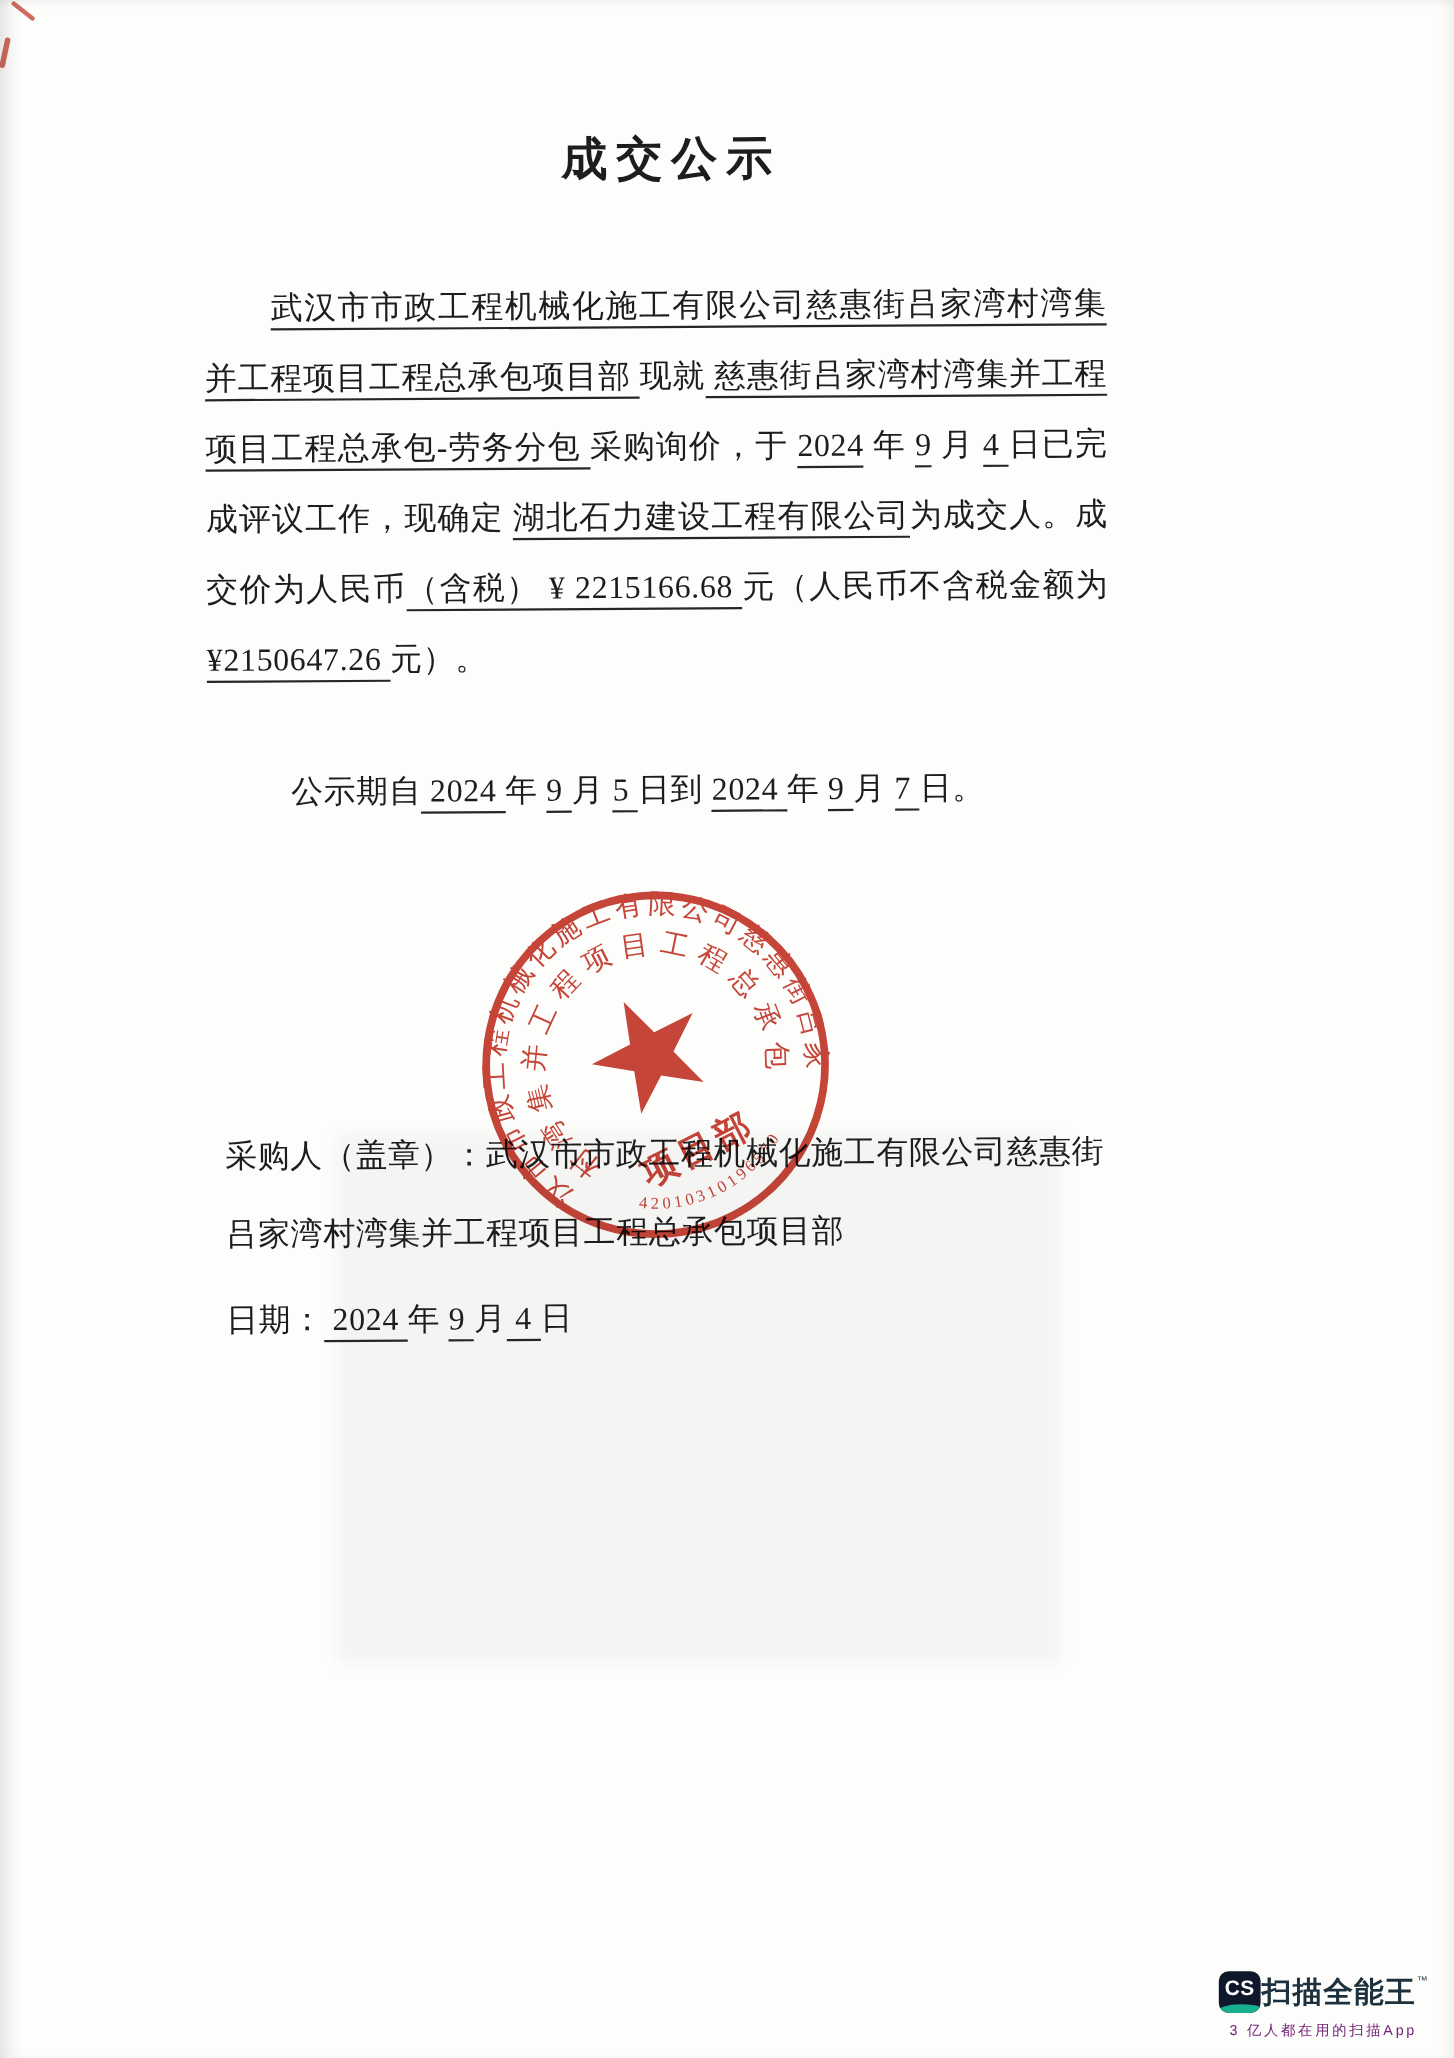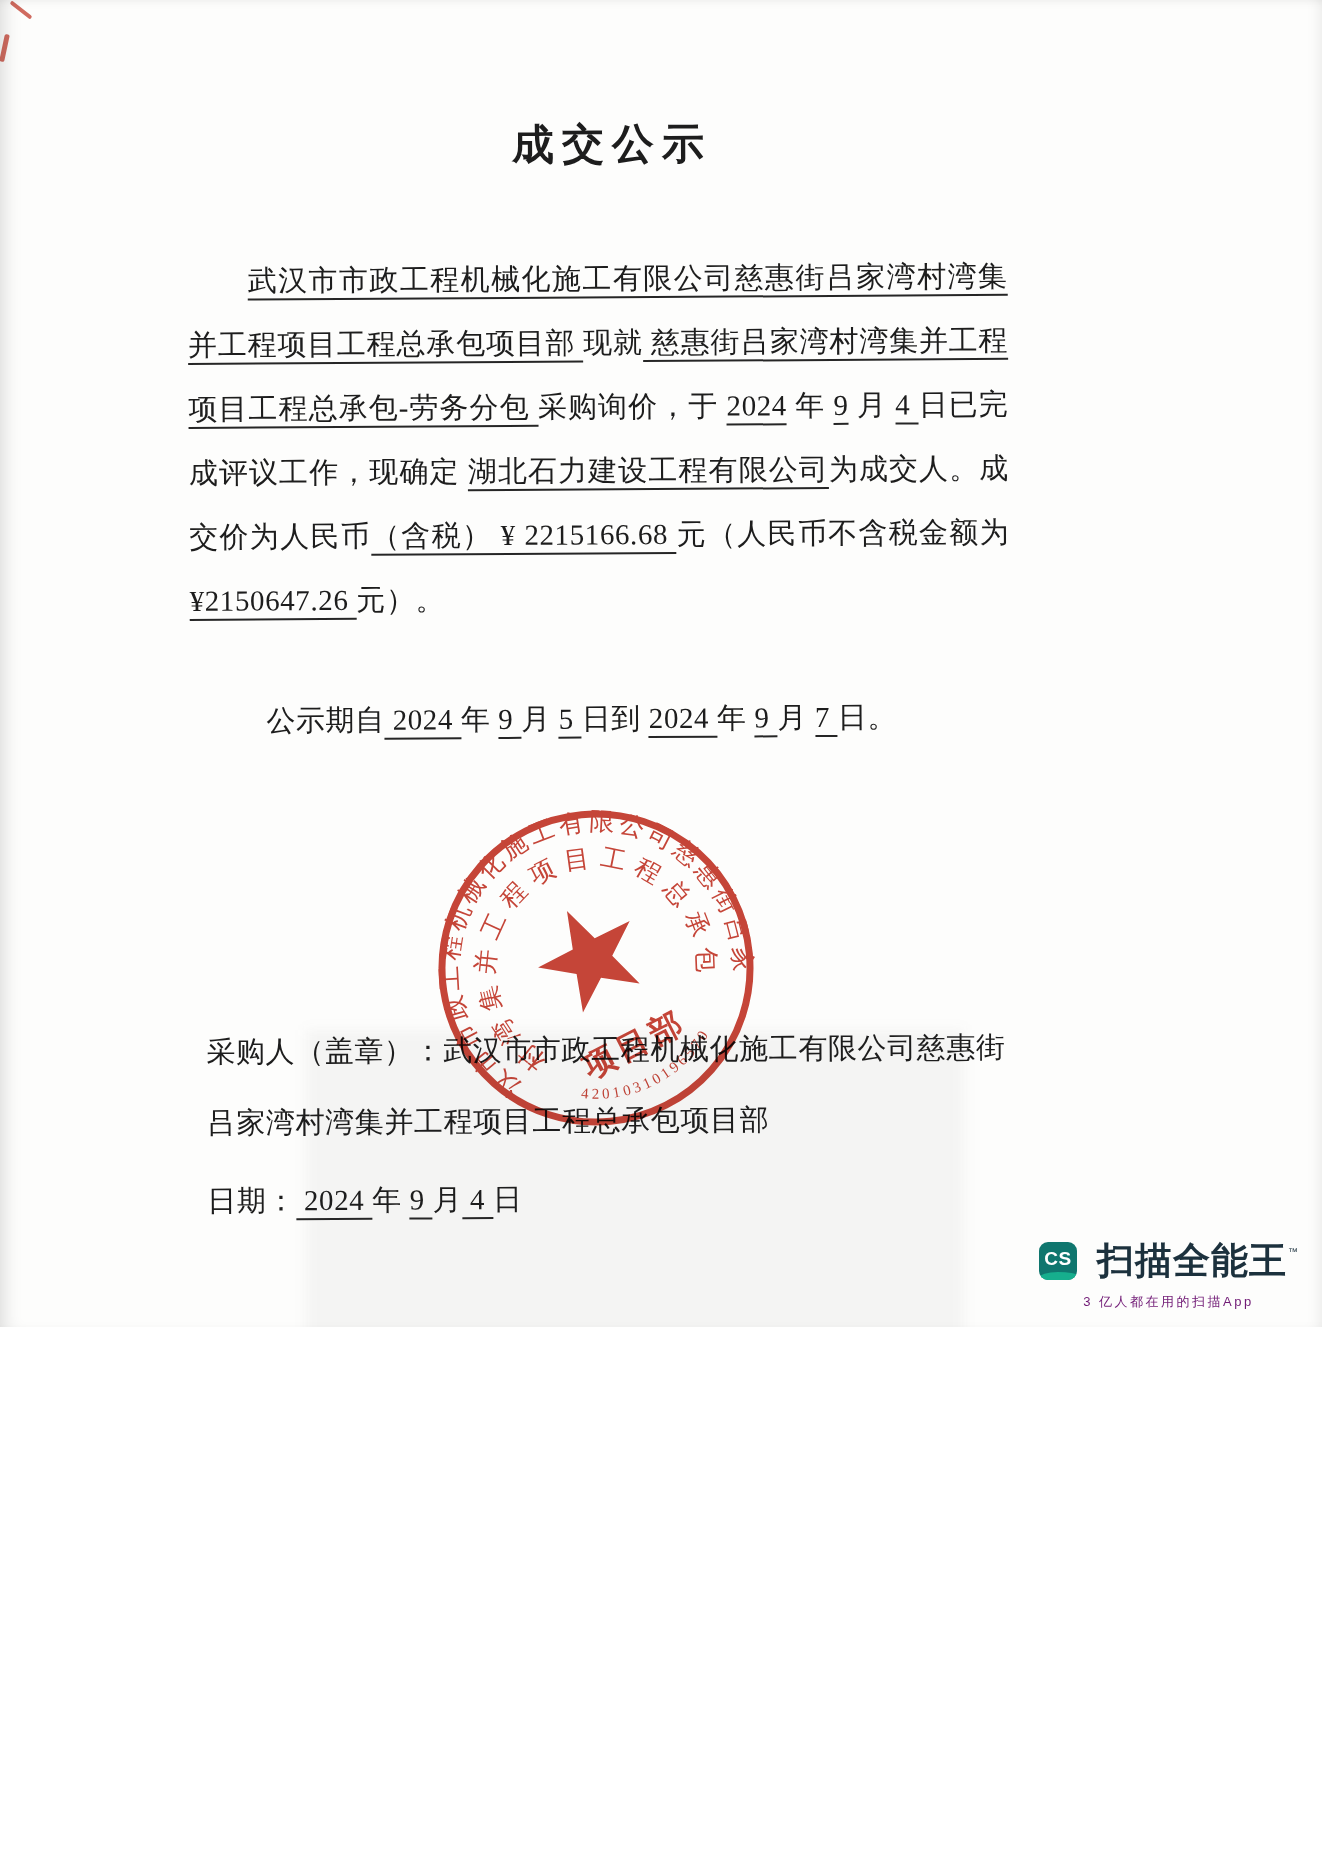--- a/index.html
+++ b/index.html
@@ -1,17 +1,17 @@
 <!DOCTYPE html>
 <html><head>
 <meta charset="utf-8">
 <style>
   html,body{margin:0;padding:0;background:#ffffff;}
   .page{
-    position:relative;width:1322px;height:1327px;background:#fdfdfc;
+    position:relative;width:1322px;height:1871px;background:#fdfdfc;
     overflow:hidden;color:#1d1d1d;
     font-family:"Liberation Serif","DejaVu Serif",serif;
   }
   .page::after{
     content:"";position:absolute;inset:0;pointer-events:none;z-index:8;
     box-shadow:inset 16px 0 20px -14px rgba(0,0,0,.16),
                inset -12px 0 16px -12px rgba(0,0,0,.10),
                inset 0 10px 14px -12px rgba(0,0,0,.08);
   }
   .content{position:absolute;inset:0;z-index:2;transform:rotate(-0.35deg);}
@@ -42,29 +42,29 @@
   .corner-mark{position:absolute;background:#c0392b;opacity:.75;z-index:4;}
   .mark1{left:8px;top:8px;width:26px;height:4px;transform:rotate(38deg);border-radius:2px;}
   .mark2{left:2px;top:34px;width:5px;height:28px;transform:rotate(12deg);border-radius:2px;}
   .watermark{
     position:absolute;right:24px;bottom:16px;z-index:6;
     display:flex;flex-direction:column;align-items:center;
     font-family:"Liberation Sans","DejaVu Sans",sans-serif;
   }
   .wm-row{display:flex;align-items:center;}
   .cs-icon{
-    position:relative;width:38px;height:38px;border-radius:9px;background:#0f766e;
+    position:relative;width:38px;height:38px;border-radius:9px;background:#0f172a;
     display:flex;align-items:center;justify-content:center;overflow:hidden;
   }
   .cs-icon::after{
     content:"";position:absolute;left:0;bottom:0;width:100%;height:8px;
     background:#16ae8d;border-radius:50% 50% 0 0 / 80% 40% 0 0;
   }
   .cs-letters{color:#ffffff;font-weight:bold;font-size:19px;letter-spacing:.5px;position:relative;top:-2px;}
-  .wm-name{margin-left:20px;font-size:37px;font-weight:bold;color:#1c313d;letter-spacing:1px;}
+  .wm-name{margin-left:1px;font-size:27px;font-weight:bold;color:#1c313d;letter-spacing:1px;}
   .wm-tm{font-size:10px;color:#1c313d;vertical-align:top;position:relative;top:-10px;margin-left:1px;}
   .wm-tagline{margin-top:7px;font-size:13px;color:#701a75;letter-spacing:2.5px;}
 </style>
 </head>
 <body>
 
 <div class="page">
 
   <div class="scan-shade"></div>
 

